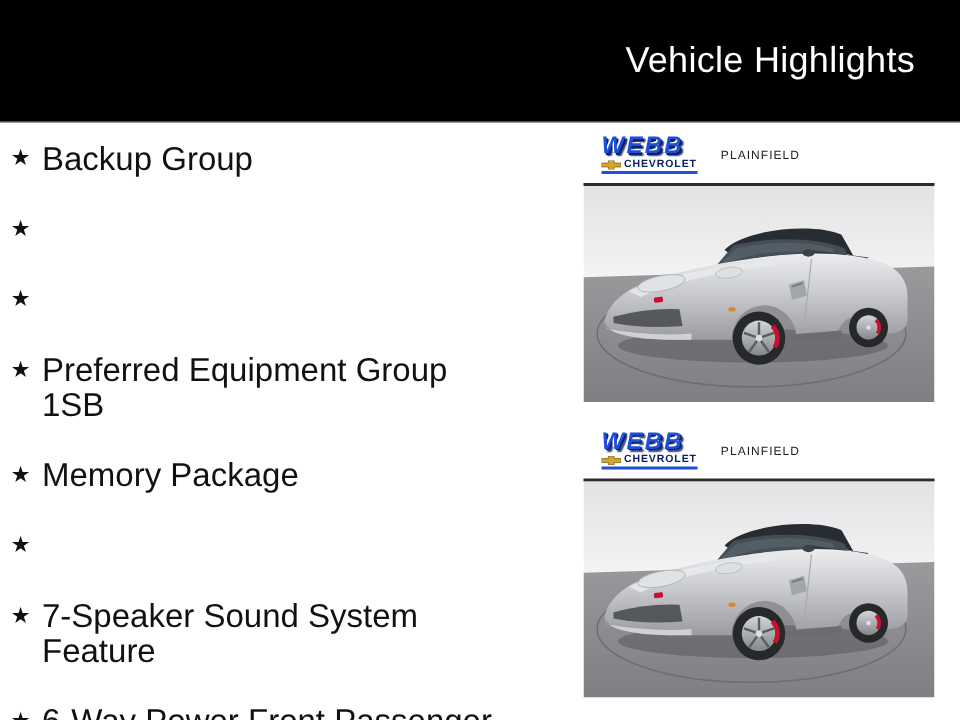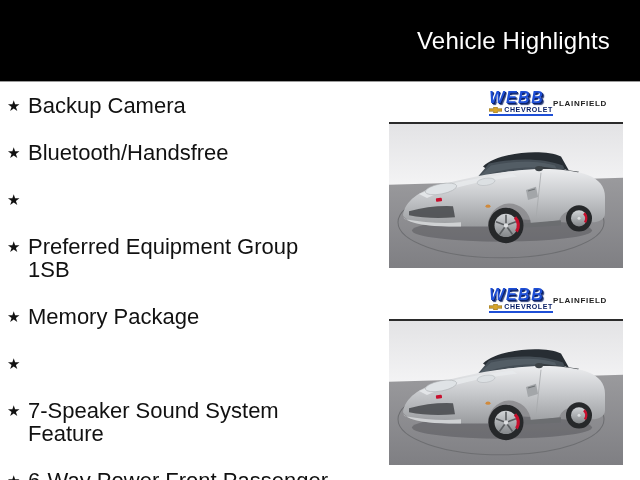--- a/index.html
+++ b/index.html
@@ -49,59 +49,59 @@
   .vehicle-images-column{
     position:absolute;left:389px;top:82px;width:234px;
     display:flex;flex-direction:column;gap:11px;
   }
   .vehicle-card{
     width:234px;height:186px;background:#fff;
     display:flex;flex-direction:column;
   }
   .card-header{
     height:40px;background:#ffffff;flex:0 0 40px;
-    display:flex;align-items:center;justify-content:flex-end;
+    display:flex;align-items:center;justify-content:flex-start;
     padding:2px 16px 0 12px;
+    gap:16px;
   }
   .dealer-logo{display:inline-block;border-bottom:2px solid var(--logo-blue);padding-bottom:1px;}
   .logo-webb{
     display:block;font-weight:bold;font-style:italic;font-size:16px;line-height:15px;
     color:var(--logo-blue);letter-spacing:1.5px;
     text-shadow:-1px -1px 0 #ffffff,1px 1px 0 var(--logo-navy),2px 2px 1px rgba(11,32,102,.85);
   }
   .logo-sub{display:flex;align-items:center;gap:2px;margin-top:1px;}
   .bowtie{display:inline-block;line-height:0;}
   .logo-chevrolet{
     font-size:7px;font-weight:bold;color:var(--logo-navy);letter-spacing:.6px;line-height:7px;
   }
   .location-label{
-    font-size:8px;font-weight:bold;color:var(--location-text);letter-spacing:.7px;
+    font-size:8px;font-weight:normal;color:var(--location-text);letter-spacing:.7px;
   }
   .card-divider{height:2px;background:var(--divider);flex:0 0 2px;}
   .card-photo{flex:1 1 auto;line-height:0;}
   .card-photo svg{width:100%;height:100%;display:block;}
 </style>
 </head>
 <body>
 
 <div class="page">
 
   <div class="header-bar">
     <span class="header-title">Vehicle Highlights</span>
   </div>
 
   <ul class="highlights-list">
   <li class="highlight-item">
     <span class="star">★</span>
-    <span class="label">Backup Camera</span>
-  </li>
-
-  <li class="highlight-item">
-    <span class="star">★</span>
-    <span class="label">Bluetooth/Handsfree</span>
+    <span class="label">Backup Group</span>
+  </li>
+
+  <li class="highlight-item">
+    <span class="star">★</span>
   </li>
 
   <li class="highlight-item">
     <span class="star">★</span>
   </li>
 
   <li class="highlight-item">
     <span class="star">★</span>
     <span class="label">Preferred Equipment Group 1SB</span>
   </li>

